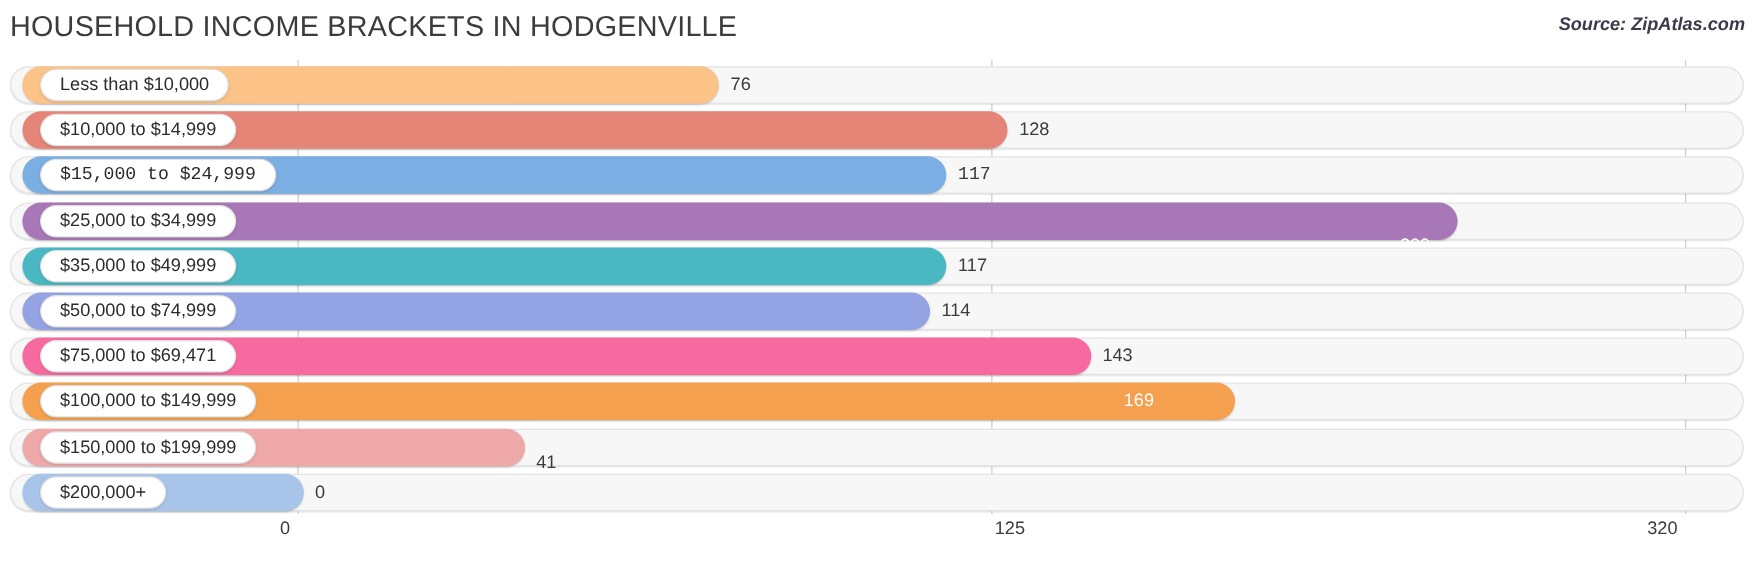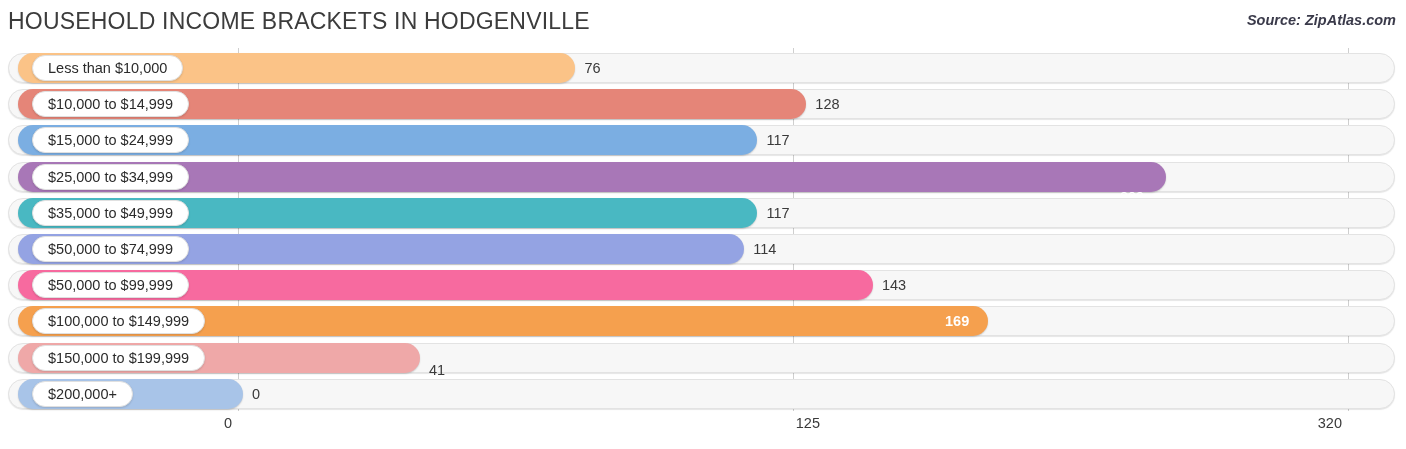--- a/index.html
+++ b/index.html
@@ -148,21 +148,21 @@
         <div class="bar" style="left: 18px; width: 557.44px; background: rgb(251, 195, 135);"></div>
         <div class="pill">Less than $10,000</div>
         <div class="value-out" style="left: 584.44px;">76</div>
       </div>
       <div class="row" style="top: 41.2px; width: 1406px;">
         <div class="track"></div>
         <div class="bar" style="left: 18px; width: 788.32px; background: rgb(229, 133, 120);"></div>
         <div class="pill">$10,000 to $14,999</div>
         <div class="value-out" style="left: 815.32px;">128</div>
       </div>
-      <div class="row" style="top: 77.4px; width: 1148px;">
+      <div class="row" style="top: 77.4px; width: 1148px; font-family: Liberation Mono, monospace;">
         <div class="track"></div>
         <div class="bar" style="left: 18px; width: 739.48px; background: rgb(123, 174, 226);"></div>
         <div class="pill">$15,000 to $24,999</div>
         <div class="value-out" style="left: 766.48px;">117</div>
       </div>
       <div class="row" style="top: 113.6px; width: 1406px;">
         <div class="track"></div>
         <div class="bar" style="left: 18px; width: 1147.96px; background: rgb(168, 119, 183);"></div>
         <div class="pill">$25,000 to $34,999</div>
         <div class="value-in" style="left: 1119.96px; margin-top: 20px;">209</div>
@@ -175,28 +175,28 @@
       </div>
       <div class="row" style="top: 186px; width: 1406px;">
         <div class="track"></div>
         <div class="bar" style="left: 18px; width: 726.16px; background: rgb(148, 163, 227);"></div>
         <div class="pill">$50,000 to $74,999</div>
         <div class="value-out" style="left: 753.16px;">114</div>
       </div>
       <div class="row" style="top: 222.2px; width: 1406px;">
         <div class="track"></div>
         <div class="bar" style="left: 18px; width: 854.92px; background: rgb(247, 106, 159);"></div>
-        <div class="pill">$50,000 to $99,999</div>
+        <div class="pill">$75,000 to $69,471</div>
         <div class="value-out" style="left: 881.92px;">143</div>
       </div>
       <div class="row" style="top: 258.4px; width: 1406px;">
         <div class="track"></div>
         <div class="bar" style="left: 18px; width: 970.36px; background: rgb(245, 160, 78);"></div>
         <div class="pill">$100,000 to $149,999</div>
-        <div class="value-in" style="left: 945px; font-weight: bold;">169</div>
+        <div class="value-in" style="left: 899px;">169</div>
       </div>
       <div class="row" style="top: 294.6px; width: 1406px;">
         <div class="track"></div>
         <div class="bar" style="left: 18px; width: 402.04px; background: rgb(239, 168, 168);"></div>
         <div class="pill">$150,000 to $199,999</div>
         <div class="value-out" style="left: 429.04px; margin-top: 12px;">41</div>
       </div>
       <div class="row" style="top: 330.8px; width: 1406px;">
         <div class="track"></div>
         <div class="bar" style="left: 18px; width: 225px; background: rgb(168, 196, 232);"></div>

